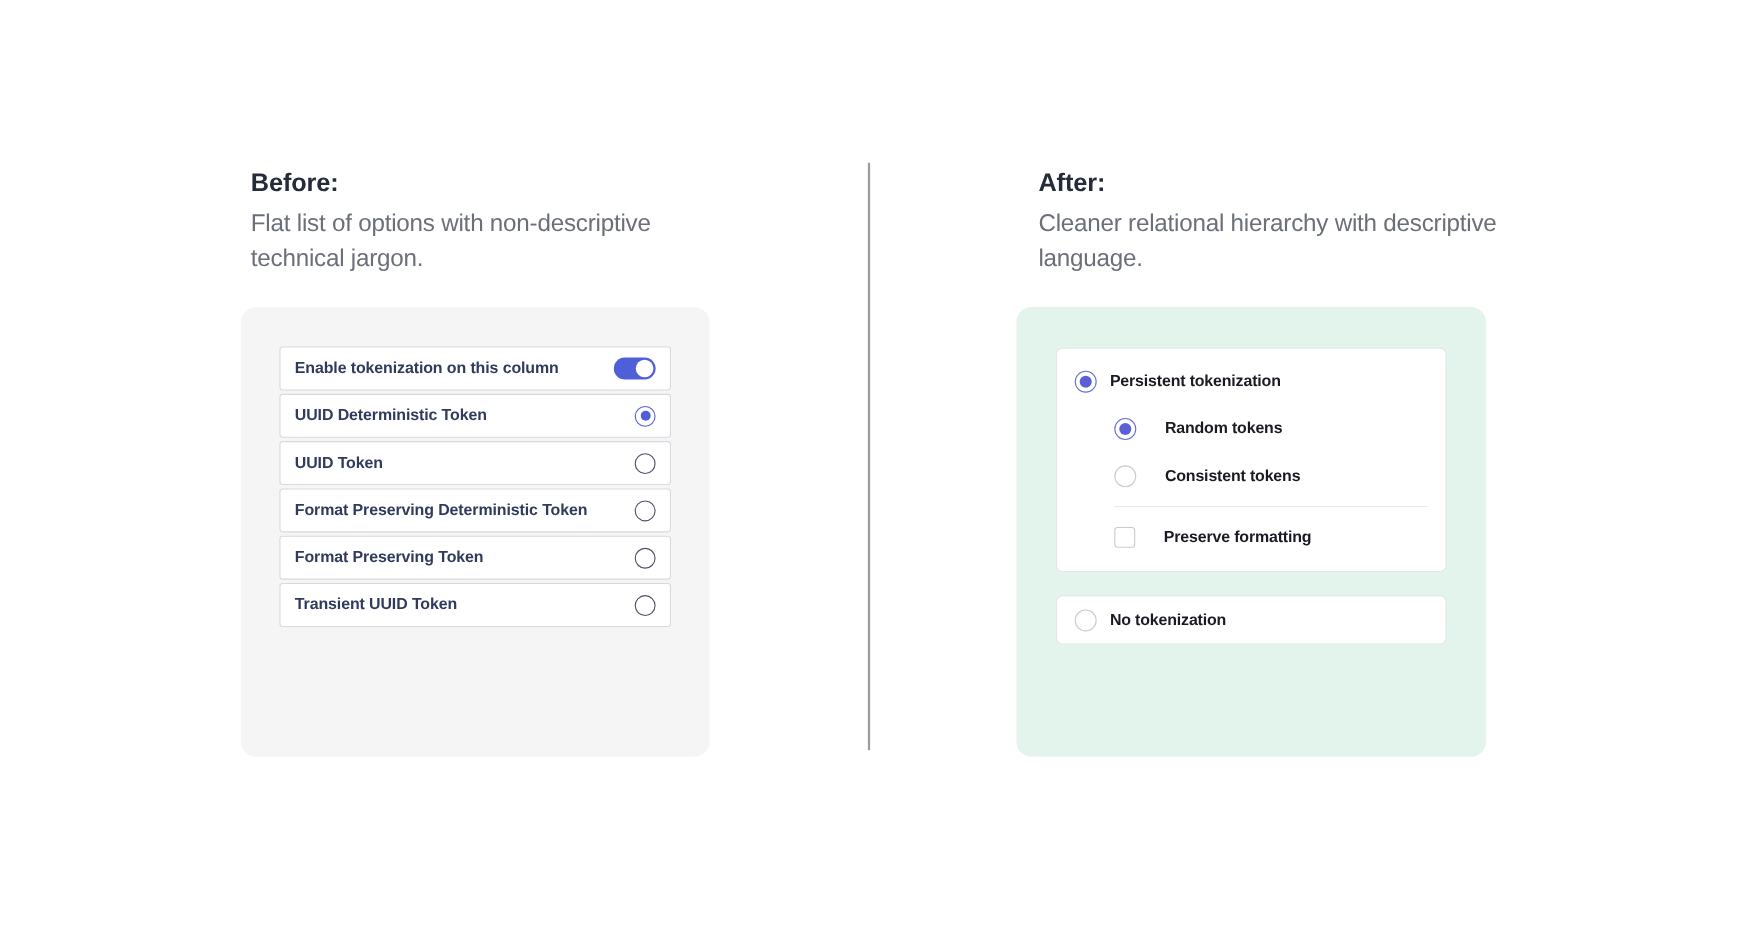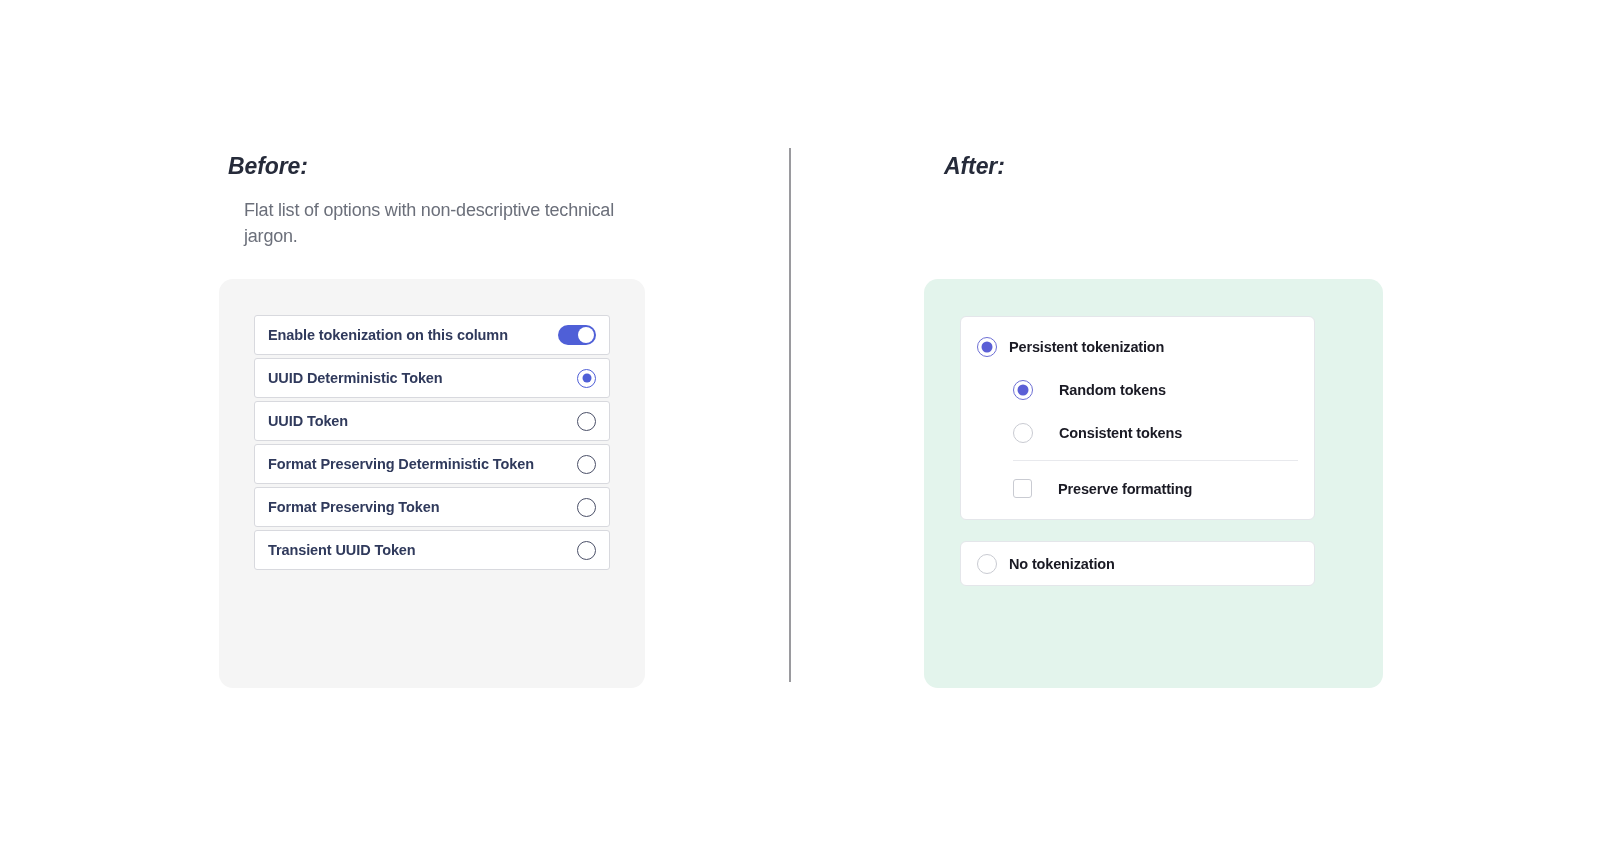--- a/index.html
+++ b/index.html
@@ -32,29 +32,28 @@
   #before-column .heading-block { left: 228px; top: 152px; }
   #after-column  .heading-block { left: 154px; top: 152px; }
 
   .heading-title {
     font-size: 23px;
     font-weight: bold;
     color: #262b3a;
     letter-spacing: -0.1px;
     margin: 0 0 6px 0;
     line-height: 1.25;
-    font-style: italic;
   }
   .heading-sub {
-    font-size: 18px;
+    font-size: 22px;
     font-weight: normal;
     color: #6b6f7a;
     line-height: 1.45;
     letter-spacing: -0.2px;
-    margin: 16px;
+    margin: 0;
     max-width: 420px;
   }
 
   
   #divider {
     position: absolute;
     left: 789px;
     top: 148px;
     width: 2px;
     height: 534px;
@@ -72,21 +71,20 @@
     width: 426px;
     height: 409px;
     background: #f5f5f5;
   }
   #after-panel {
     left: 134px;
     top: 279px;
     width: 427px;
     height: 409px;
     background: #e3f4ec;
-    padding-left: 32px;
   }
 
   
   #before-list {
     position: absolute;
     left: 35px;
     top: 36px;
     width: 356px;
   }
   .flat-row {
@@ -283,20 +281,21 @@
     </div>
   </div>
 </div>
 
 <div id="divider"></div>
 
 <div class="column" id="after-column">
 
   <div class="heading-block">
     <p class="heading-title">After:</p>
+    <p class="heading-sub">Cleaner relational hierarchy with descriptive language.</p>
   </div>
 
   <div class="panel" id="after-panel">
     <div id="after-cards">
 
       <div class="group-card">
         <div class="group-pad-top"></div>
 
         <div class="opt-row">
           <span class="radio-light selected"></span>

